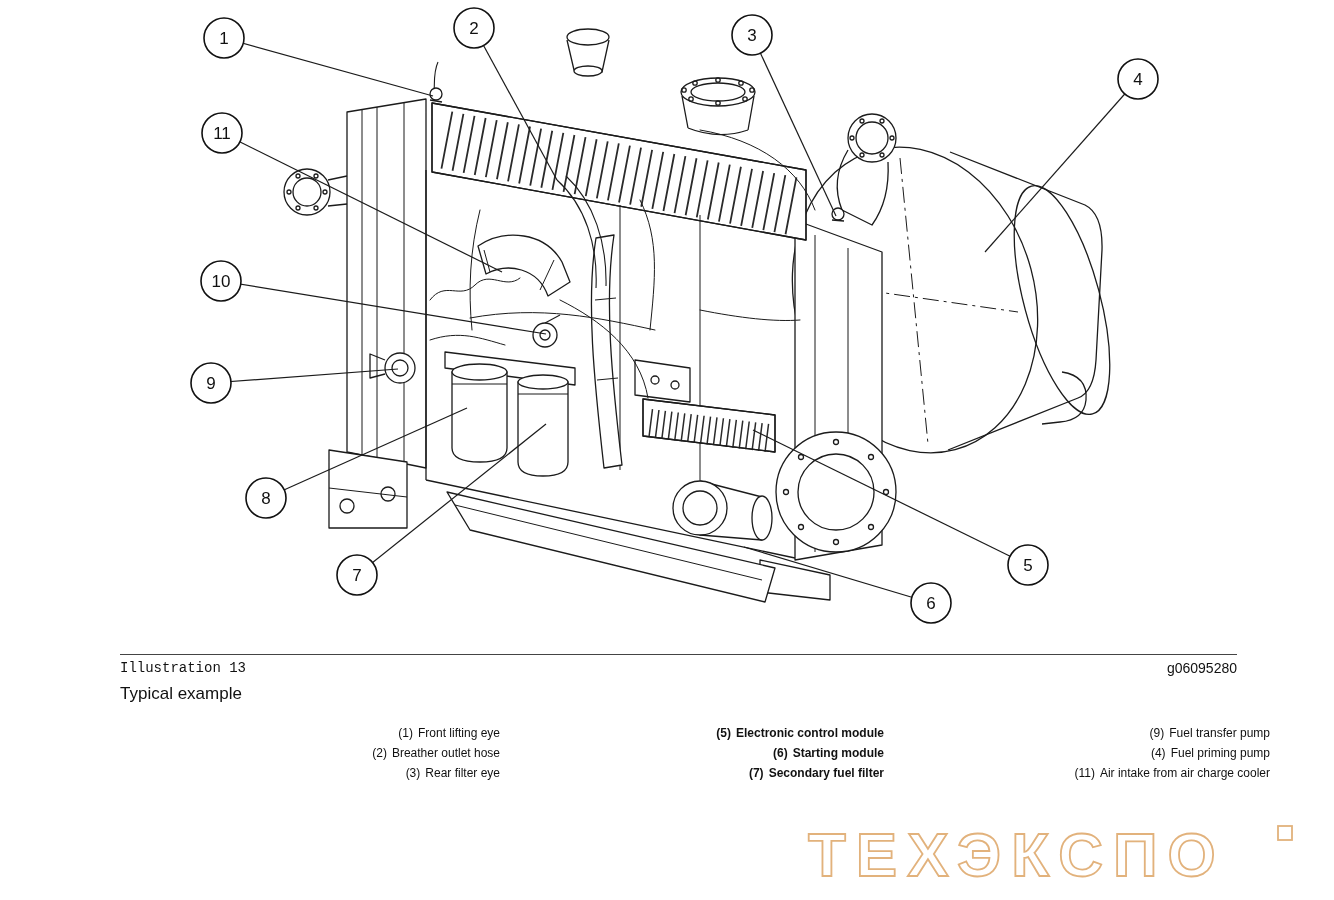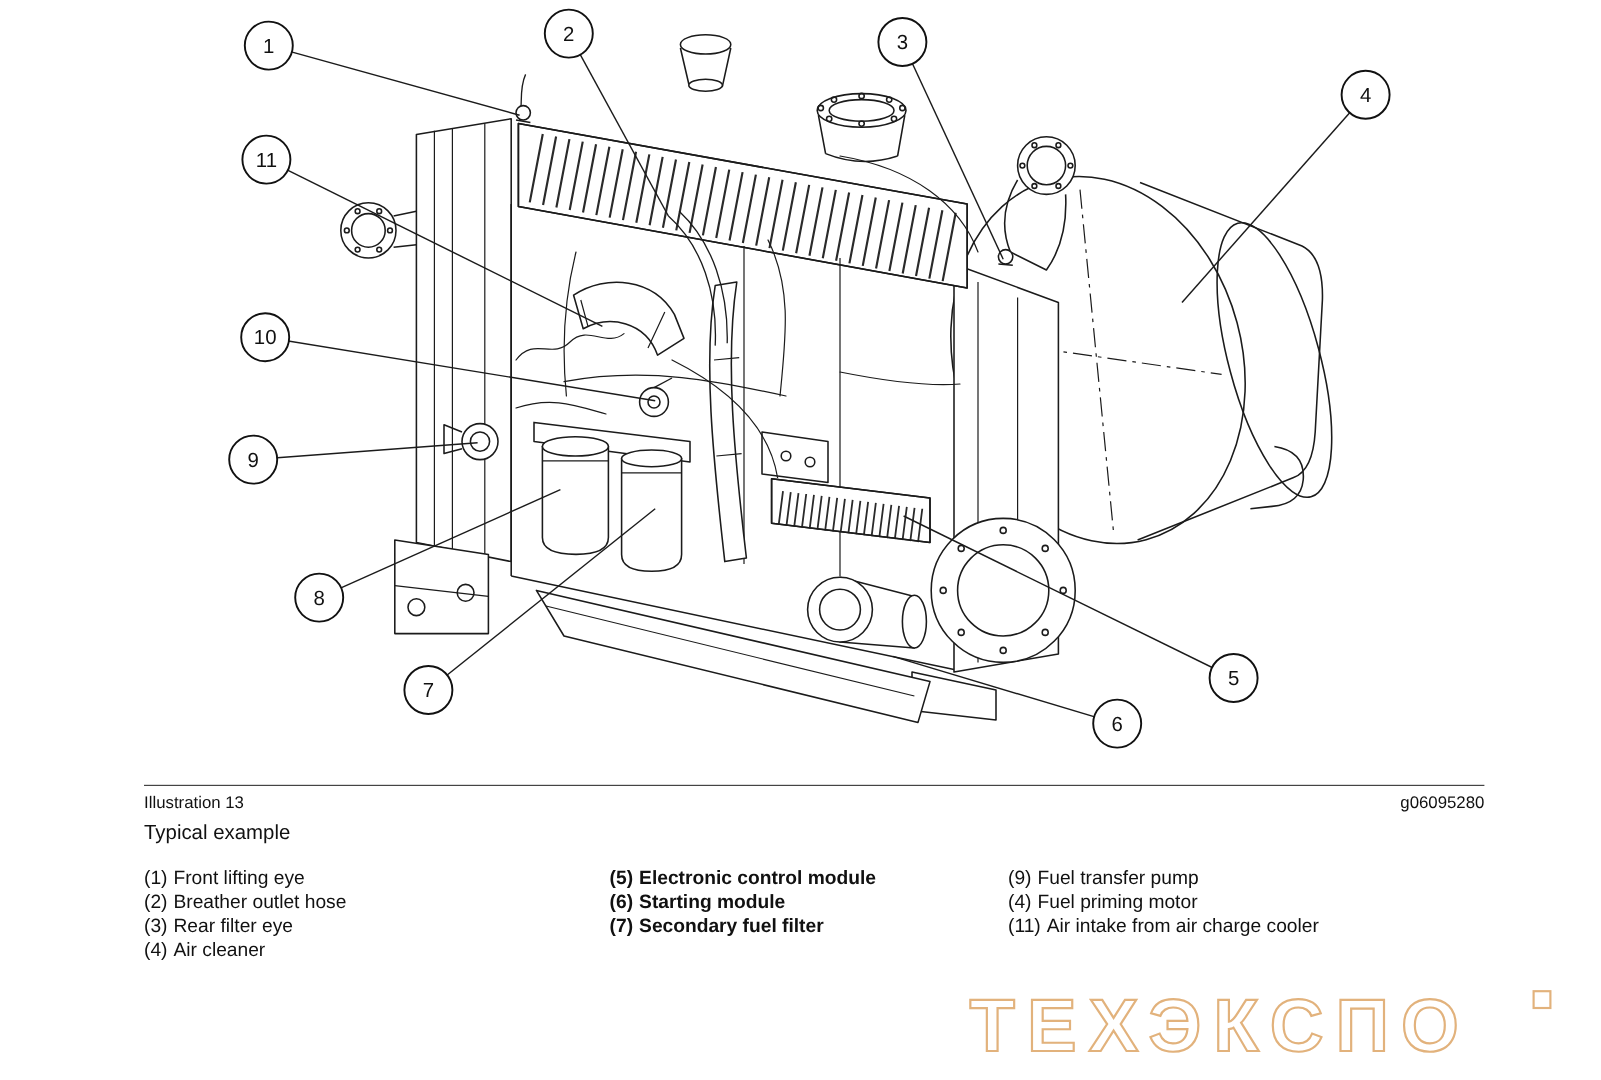--- a/index.html
+++ b/index.html
@@ -2,24 +2,24 @@
 <html><head>
 <meta charset="utf-8">
 <style>
   html,body{margin:0;padding:0;background:#fff;}
   .page{position:relative;width:1334px;height:900px;background:#fff;overflow:hidden;
         font-family:"Liberation Sans",sans-serif;color:#111;}
   .diagram-svg{position:absolute;left:0;top:0;}
   .diagram-svg text{font-family:"Liberation Sans",sans-serif;font-size:17px;fill:#111;}
   .divider{position:absolute;left:120px;top:654px;width:1117px;border-top:1px solid #444;height:0;}
   .cap-row{position:absolute;left:120px;top:660px;width:1117px;font-size:14px;}
-  .cap-left{float:left;}
+  .cap-left{float:left;font-family:Liberation Mono, monospace;}
   .cap-right{float:right;}
   .caption-title{position:absolute;left:120px;top:684px;font-size:17px;}
-  .legend-col{position:absolute;top:723px;font-size:16px;line-height:20px;}
+  .legend-col{position:absolute;top:723px;font-size:12px;line-height:20px;text-align:right;}
   .legend-col.c1{left:120px;width:380px;}
   .legend-col.c2{left:508px;width:376px;font-weight:bold;}
   .legend-col.c3{left:840px;width:430px;}
   .legend-item .ln{margin-right:5px;}
   .watermark-svg{position:absolute;right:14px;top:816px;}
   .watermark-svg text{font-family:"Liberation Sans",sans-serif;font-weight:bold;
         font-size:62px;letter-spacing:10px;fill:none;}
 </style>
 </head>
 <body>
@@ -237,41 +237,38 @@
   <div class="legend-col c1">
     <div class="legend-item">
       <span class="ln">(1)</span><span class="lt">Front lifting eye</span>
     </div>
     <div class="legend-item">
       <span class="ln">(2)</span><span class="lt">Breather outlet hose</span>
     </div>
     <div class="legend-item">
       <span class="ln">(3)</span><span class="lt">Rear filter eye</span>
     </div>
-    <div class="legend-item">
-      <span class="ln">(4)</span><span class="lt">Air cleaner</span>
-    </div>
   </div>
   <div class="legend-col c2">
     <div class="legend-item">
       <span class="ln">(5)</span><span class="lt">Electronic control module</span>
     </div>
     <div class="legend-item">
       <span class="ln">(6)</span><span class="lt">Starting module</span>
     </div>
     <div class="legend-item">
       <span class="ln">(7)</span><span class="lt">Secondary fuel filter</span>
     </div>
   </div>
   <div class="legend-col c3">
     <div class="legend-item">
       <span class="ln">(9)</span><span class="lt">Fuel transfer pump</span>
     </div>
     <div class="legend-item">
-      <span class="ln">(4)</span><span class="lt">Fuel priming motor</span>
+      <span class="ln">(4)</span><span class="lt">Fuel priming pump</span>
     </div>
     <div class="legend-item">
       <span class="ln">(11)</span><span class="lt">Air intake from air charge cooler</span>
     </div>
   </div>
 
   <svg class="watermark-svg" width="520" height="84" viewBox="0 0 520 84">
     <text x="8" y="60" stroke="#e2b27c" stroke-width="1.8">ТЕХЭКСПО</text>
     <rect x="478" y="10" width="14" height="14" fill="none" stroke="#e2b27c" stroke-width="1.8"></rect>
   </svg>

